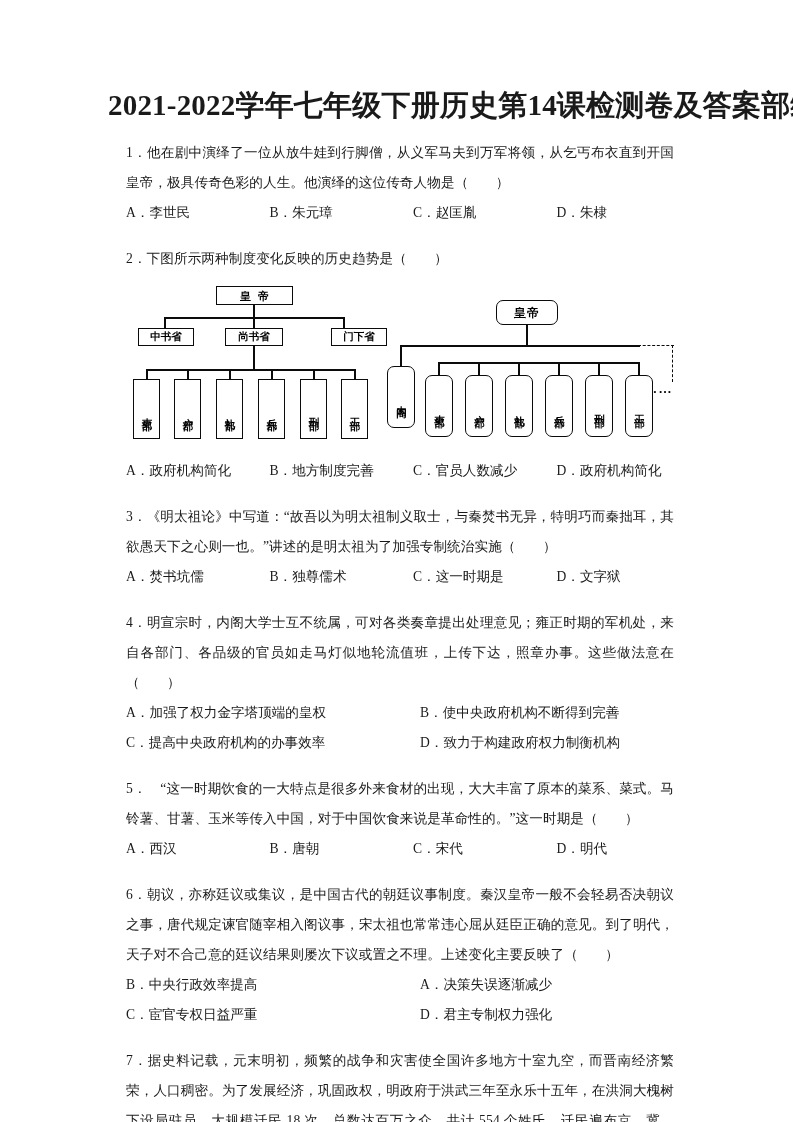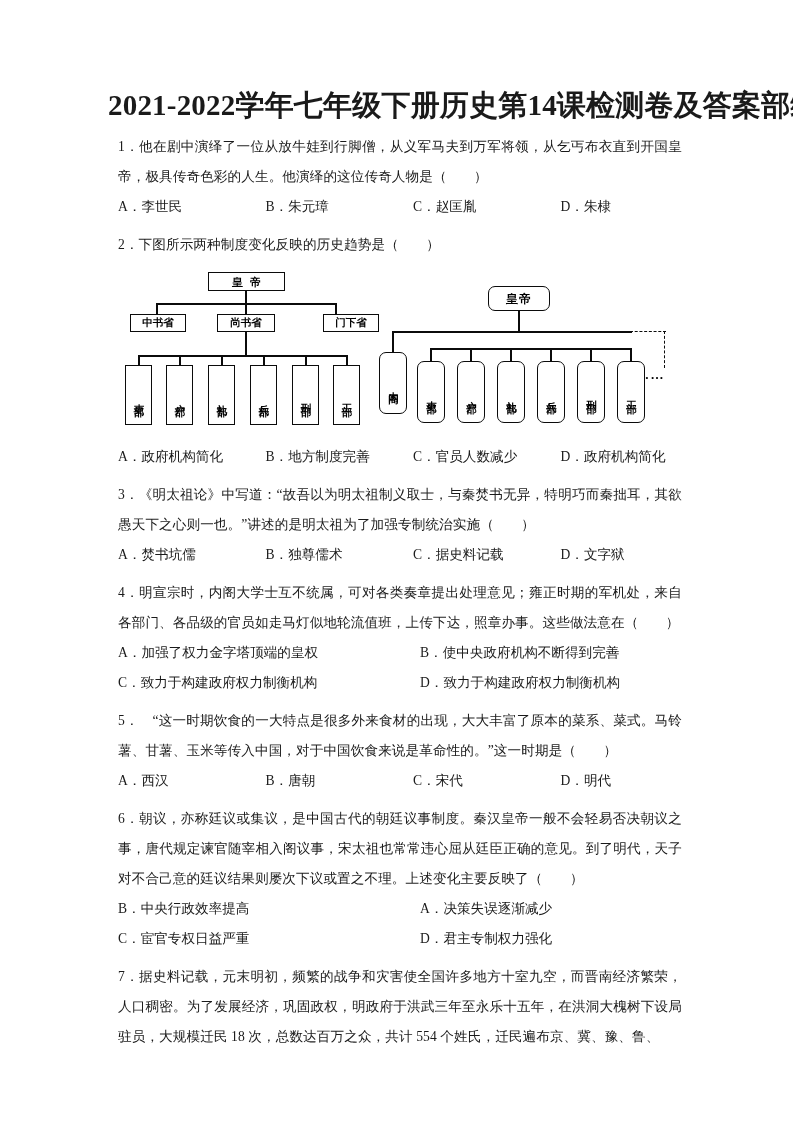--- a/index.html
+++ b/index.html
@@ -25,21 +25,21 @@
   }
   .doc-title {
     font-size: 29px;
     line-height: 34px;
     letter-spacing: 0.2px;
     white-space: nowrap;
     margin: 0 0 10px -2px;
     font-weight: 700;
   }
   .q {
-    margin: 8px;
+    margin: 16px;
   }
   .q-text {
     font-size: 13.6px;
     line-height: 30px;
     text-align: justify;
     text-justify: inter-ideograph;
     margin: 0;
     letter-spacing: 0.1px;
   }
   .opts {
@@ -196,33 +196,33 @@
       <div><span class="opt">C．官员人数减少</span></div>
       <div><span class="opt">D．政府机构简化</span></div>
     </div>
   </div>
 
   <div class="q">
     <p class="q-text">3．《明太祖论》中写道：“故吾以为明太祖制义取士，与秦焚书无异，特明巧而秦拙耳，其欲愚天下之心则一也。”讲述的是明太祖为了加强专制统治实施（　　）</p>
     <div class="opts four">
       <div><span class="opt">A．焚书坑儒</span></div>
       <div><span class="opt">B．独尊儒术</span></div>
-      <div><span class="opt">C．据史料记载</span></div>
+      <div><span class="opt">C．这一时期是</span></div>
       <div><span class="opt">D．文字狱</span></div>
     </div>
   </div>
 
   <div class="q">
     <p class="q-text">4．明宣宗时，内阁大学士互不统属，可对各类奏章提出处理意见；雍正时期的军机处，来自各部门、各品级的官员如走马灯似地轮流值班，上传下达，照章办事。这些做法意在（　　）</p>
     <div class="opts two indent">
       <div><span class="opt">A．加强了权力金字塔顶端的皇权</span></div>
       <div><span class="opt">B．使中央政府机构不断得到完善</span></div>
     </div>
     <div class="opts two indent">
-      <div><span class="opt">C．致力于构建政府权力制衡机构</span></div>
+      <div><span class="opt">C．提高中央政府机构的办事效率</span></div>
       <div><span class="opt">D．致力于构建政府权力制衡机构</span></div>
     </div>
   </div>
 
   <div class="q">
     <p class="q-text">5．　“这一时期饮食的一大特点是很多外来食材的出现，大大丰富了原本的菜系、菜式。马铃薯、甘薯、玉米等传入中国，对于中国饮食来说是革命性的。”这一时期是（　　）</p>
     <div class="opts four">
       <div><span class="opt">A．西汉</span></div>
       <div><span class="opt">B．唐朝</span></div>
       <div><span class="opt">C．宋代</span></div>

